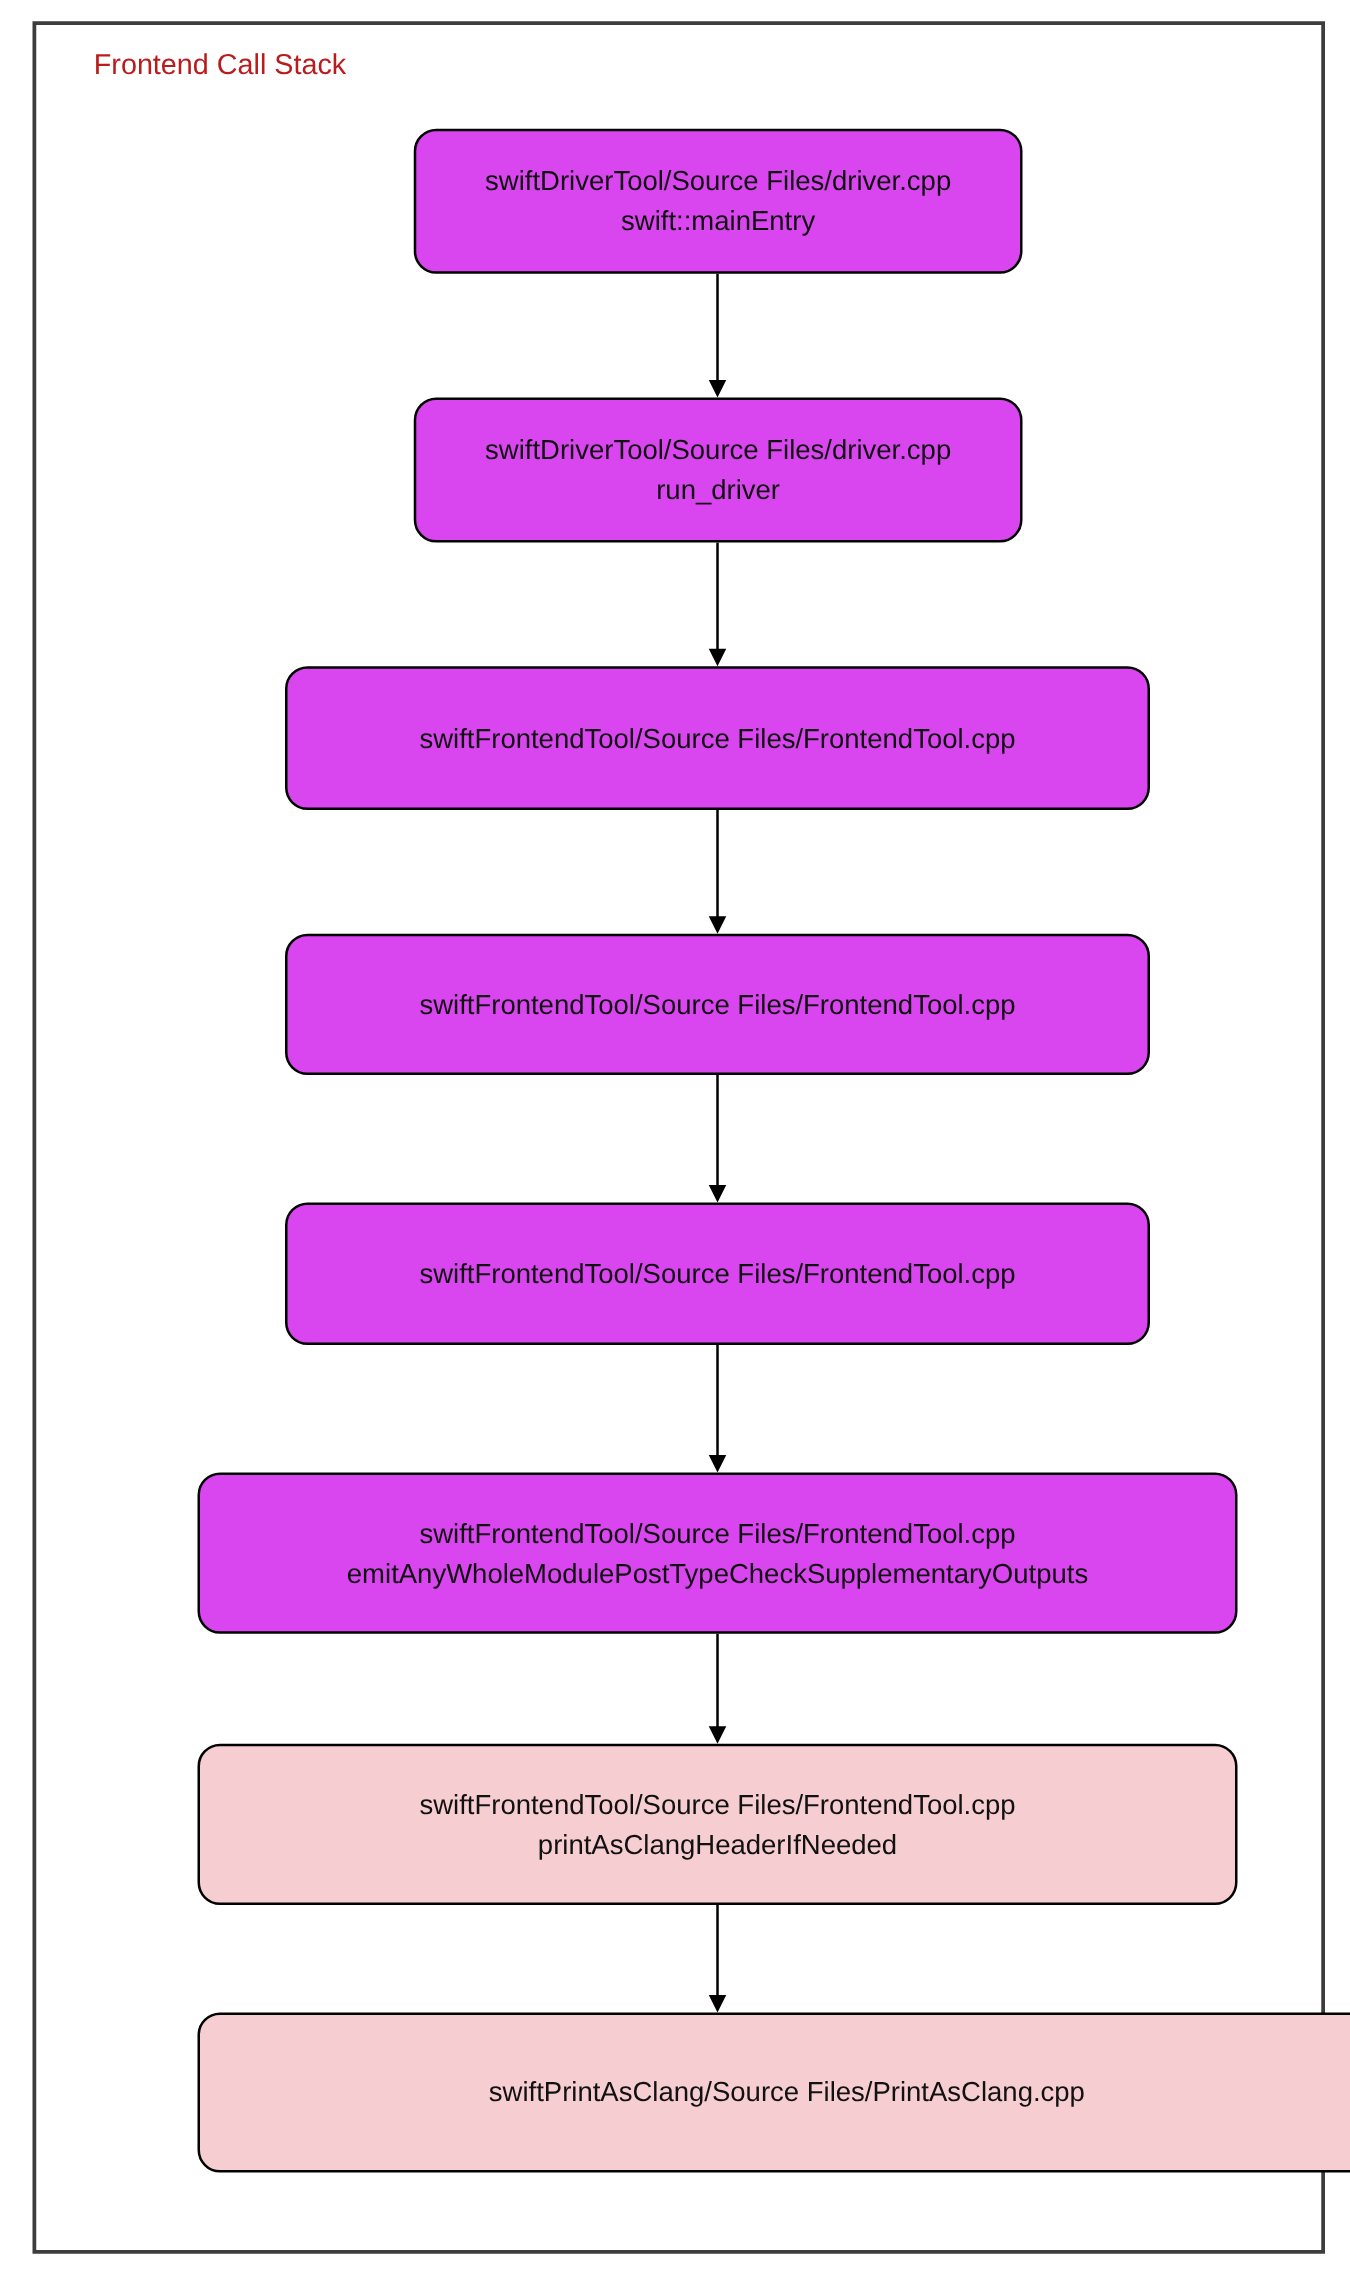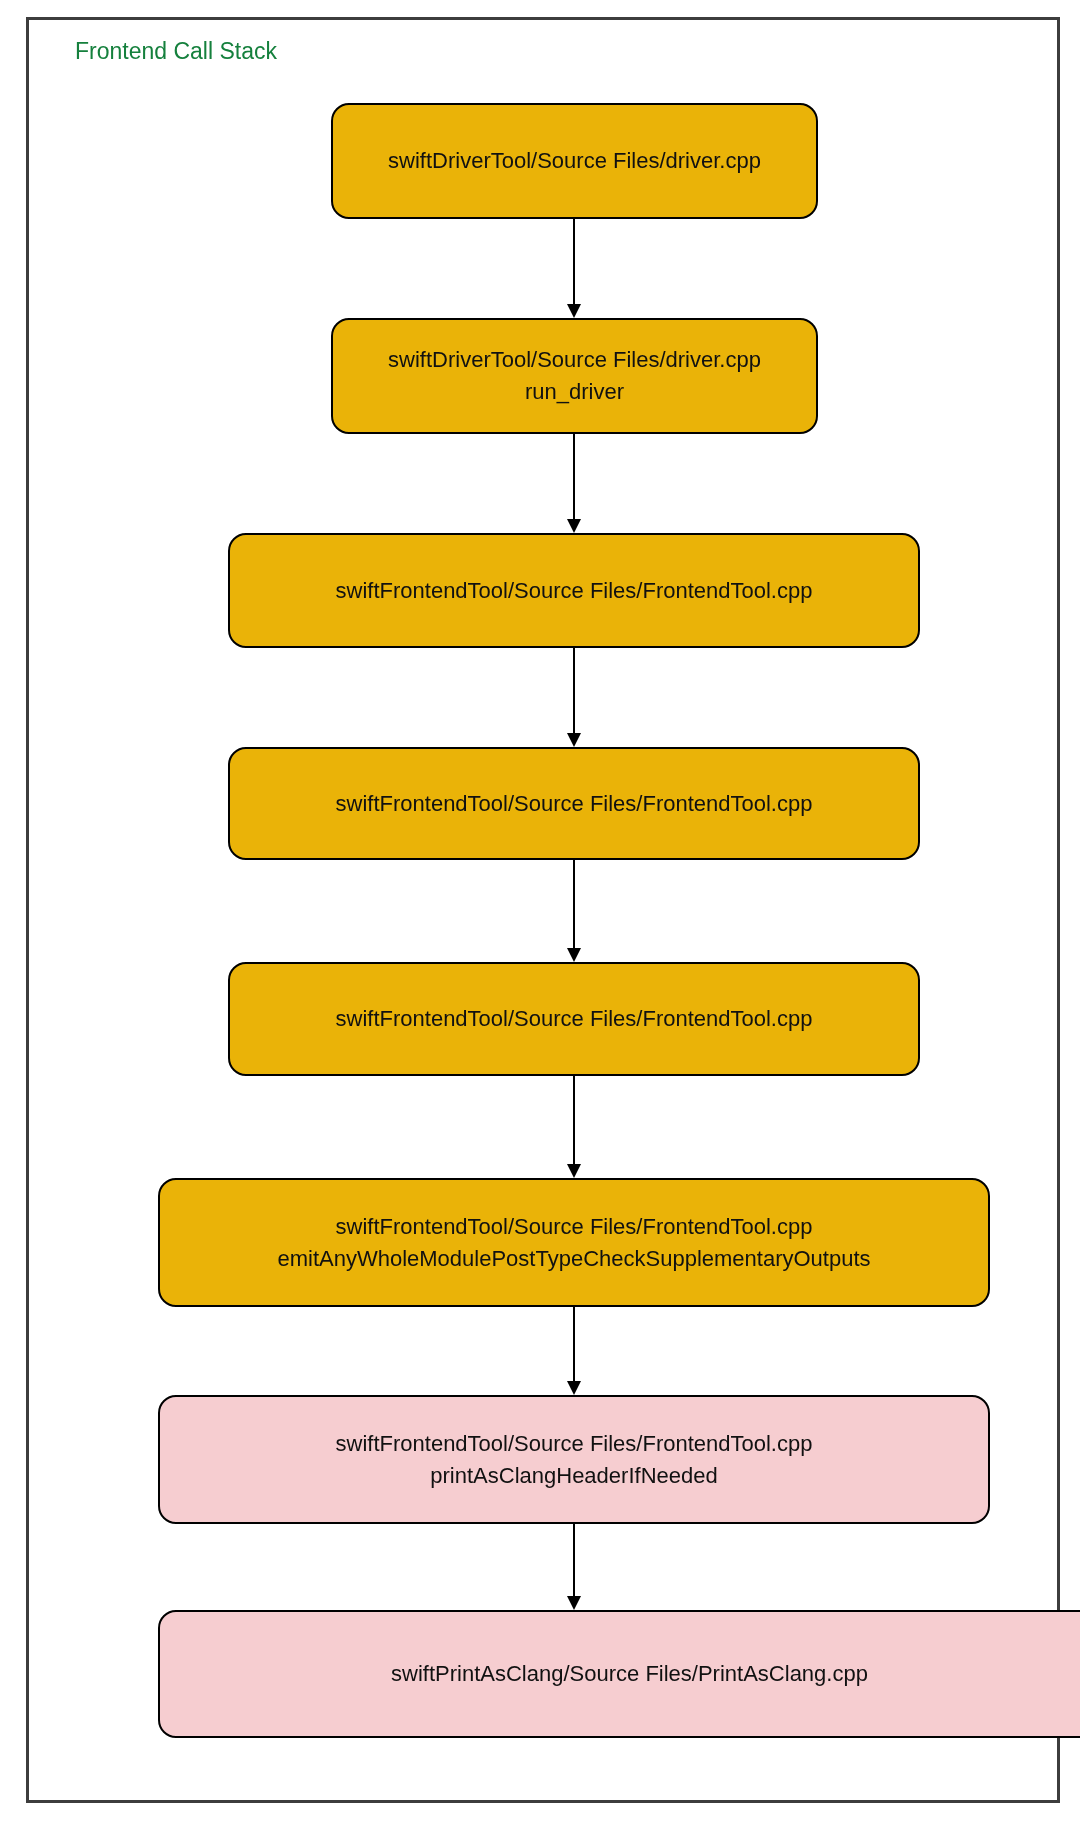--- a/index.html
+++ b/index.html
@@ -23,29 +23,29 @@
     height: 1786px;
     border: 3px solid #3d3d3d;
     box-sizing: border-box;
     background: #ffffff;
   }
   .diagram-title {
     position: absolute;
     left: 75px;
     top: 38px;
     font-size: 23px;
-    color: #15803d;
+    color: #b91c1c;
     white-space: nowrap;
   }
   .node {
     position: absolute;
     box-sizing: border-box;
     border: 2px solid #000000;
     border-radius: 18px;
-    background: #eab308;
+    background: #d946ef;
     display: flex;
     flex-direction: column;
     align-items: center;
     justify-content: center;
     text-align: center;
     font-size: 22px;
     line-height: 32px;
     color: #111111;
     padding: 4px 10px;
   }
@@ -101,20 +101,21 @@
 <body>
 
 <div class="canvas">
 
   <div class="frame"></div>
 
   <div class="diagram-title">Frontend Call Stack</div>
 
   <div class="node n1">
     <span class="file">swiftDriverTool/Source Files/driver.cpp</span>
+    <span class="func">swift::mainEntry</span>
   </div>
 
   <div class="arrow a1">
       <span class="shaft"></span>
       <span class="head"></span>
     </div>
 
   <div class="node n2">
     <span class="file">swiftDriverTool/Source Files/driver.cpp</span>
     <span class="func">run_driver</span>

